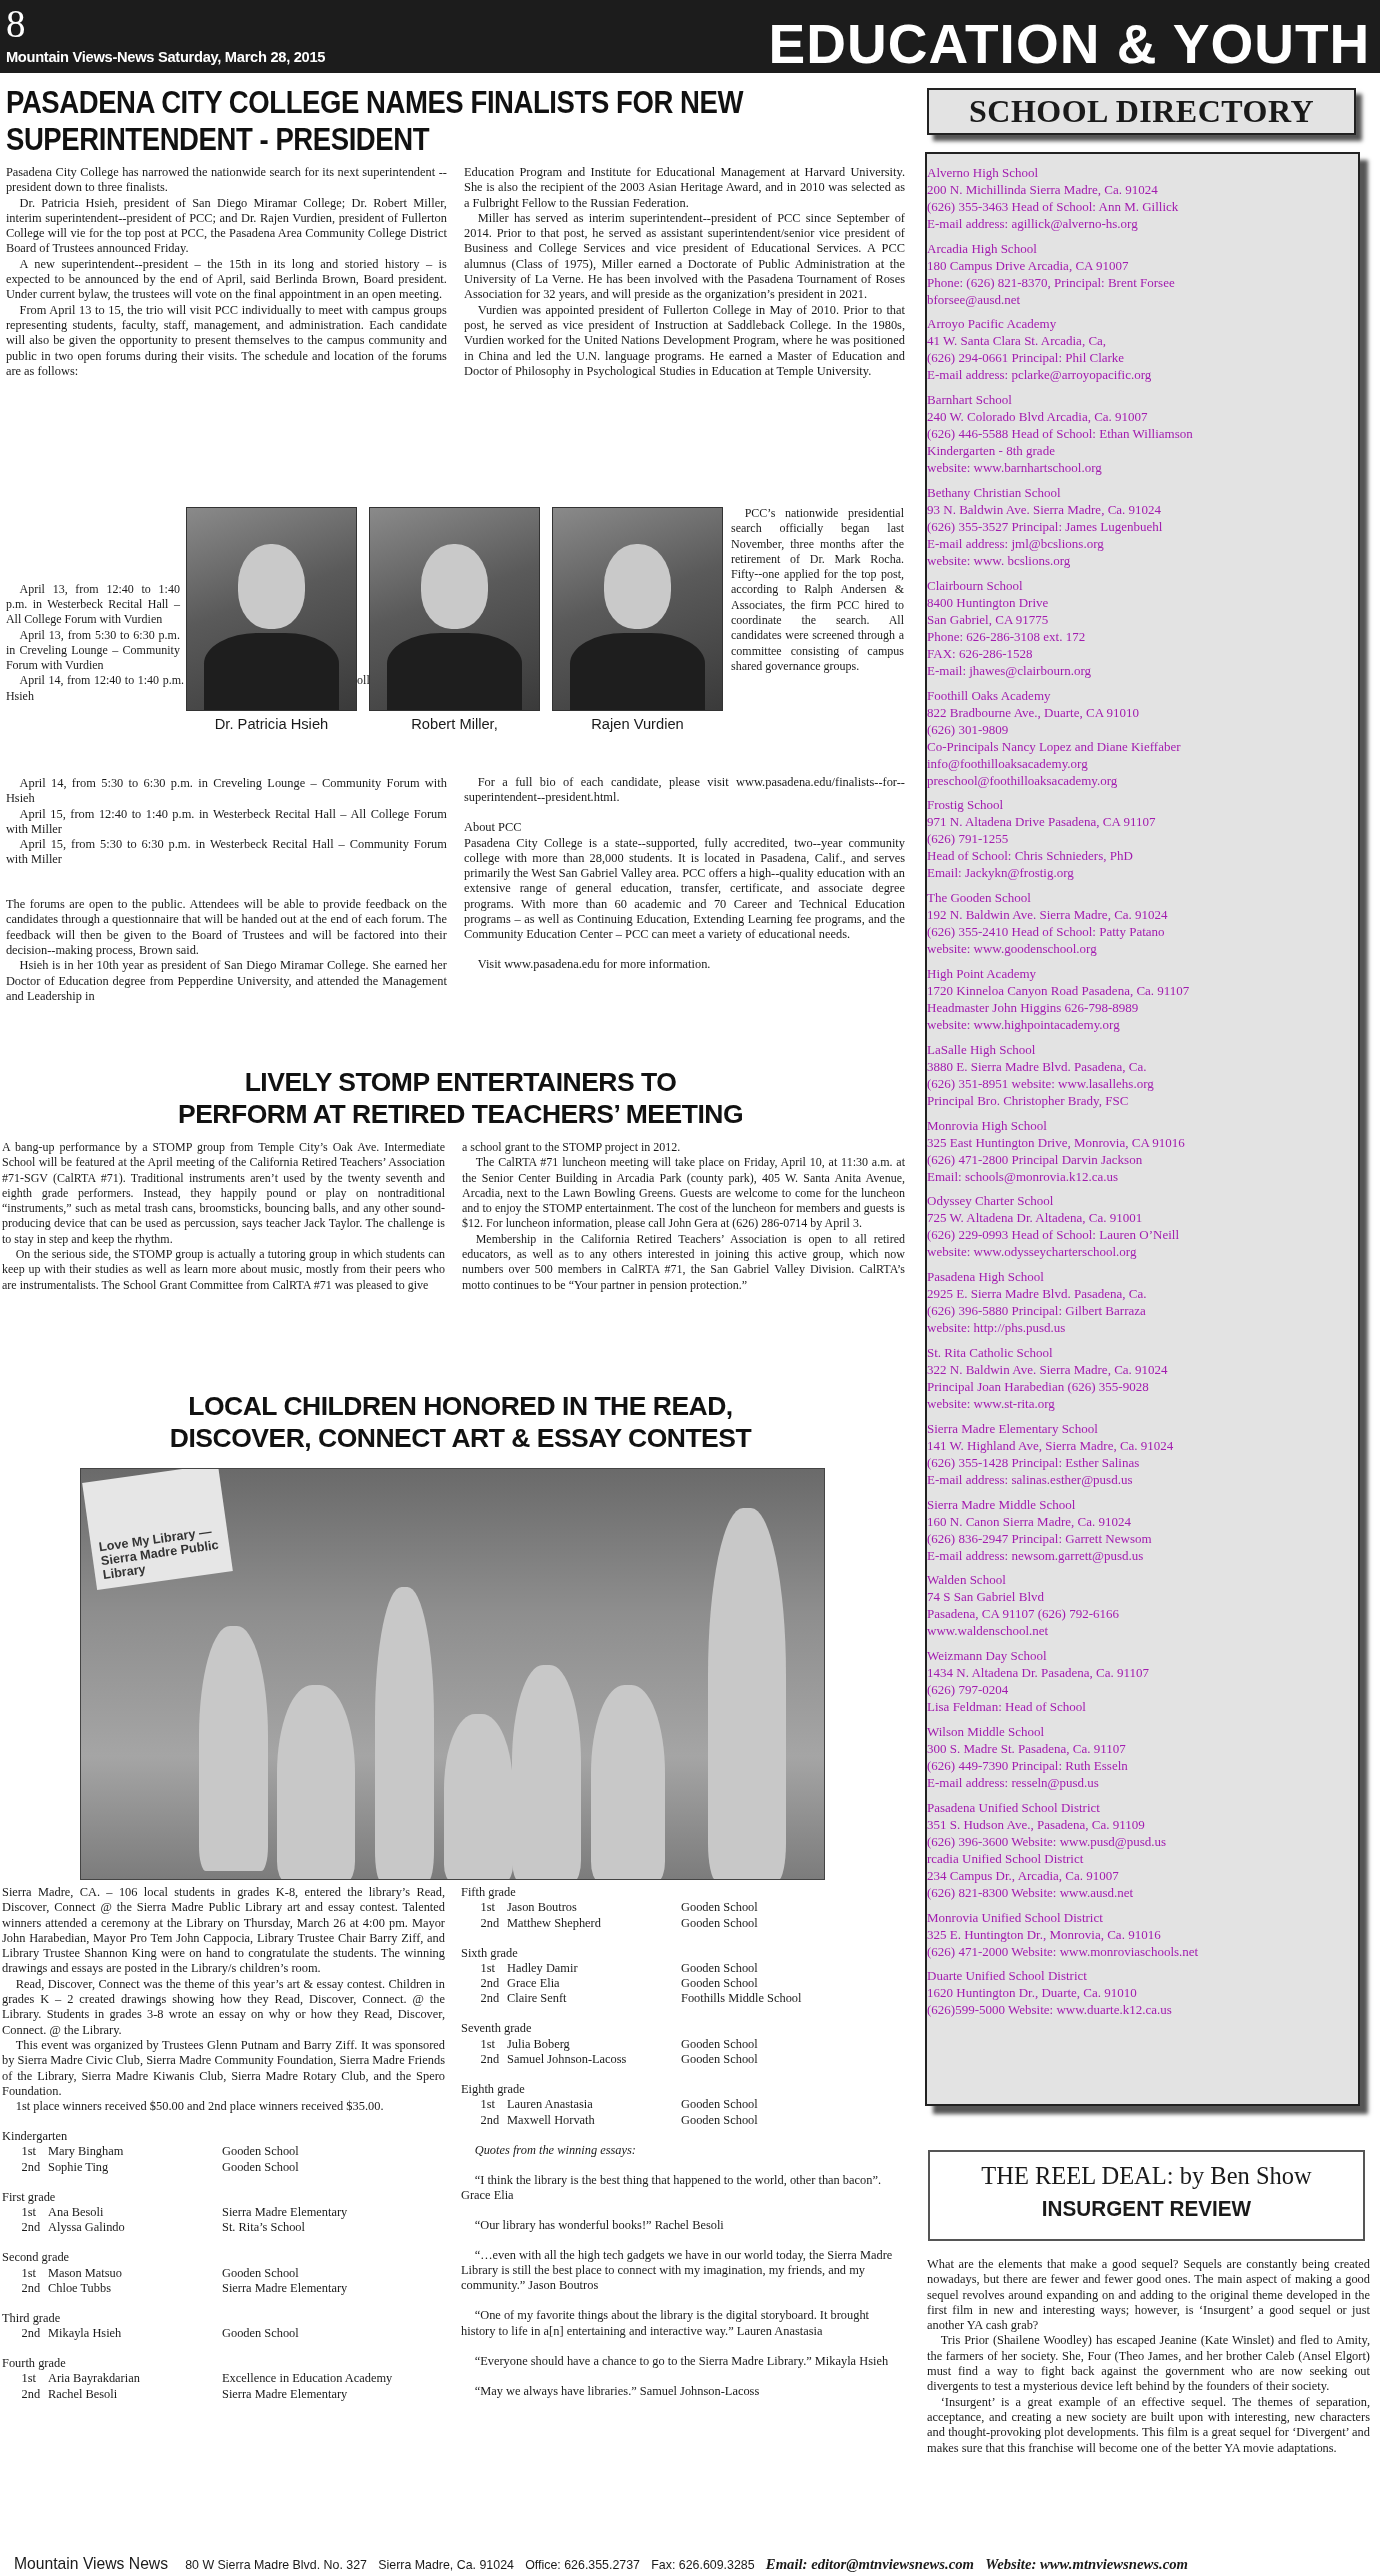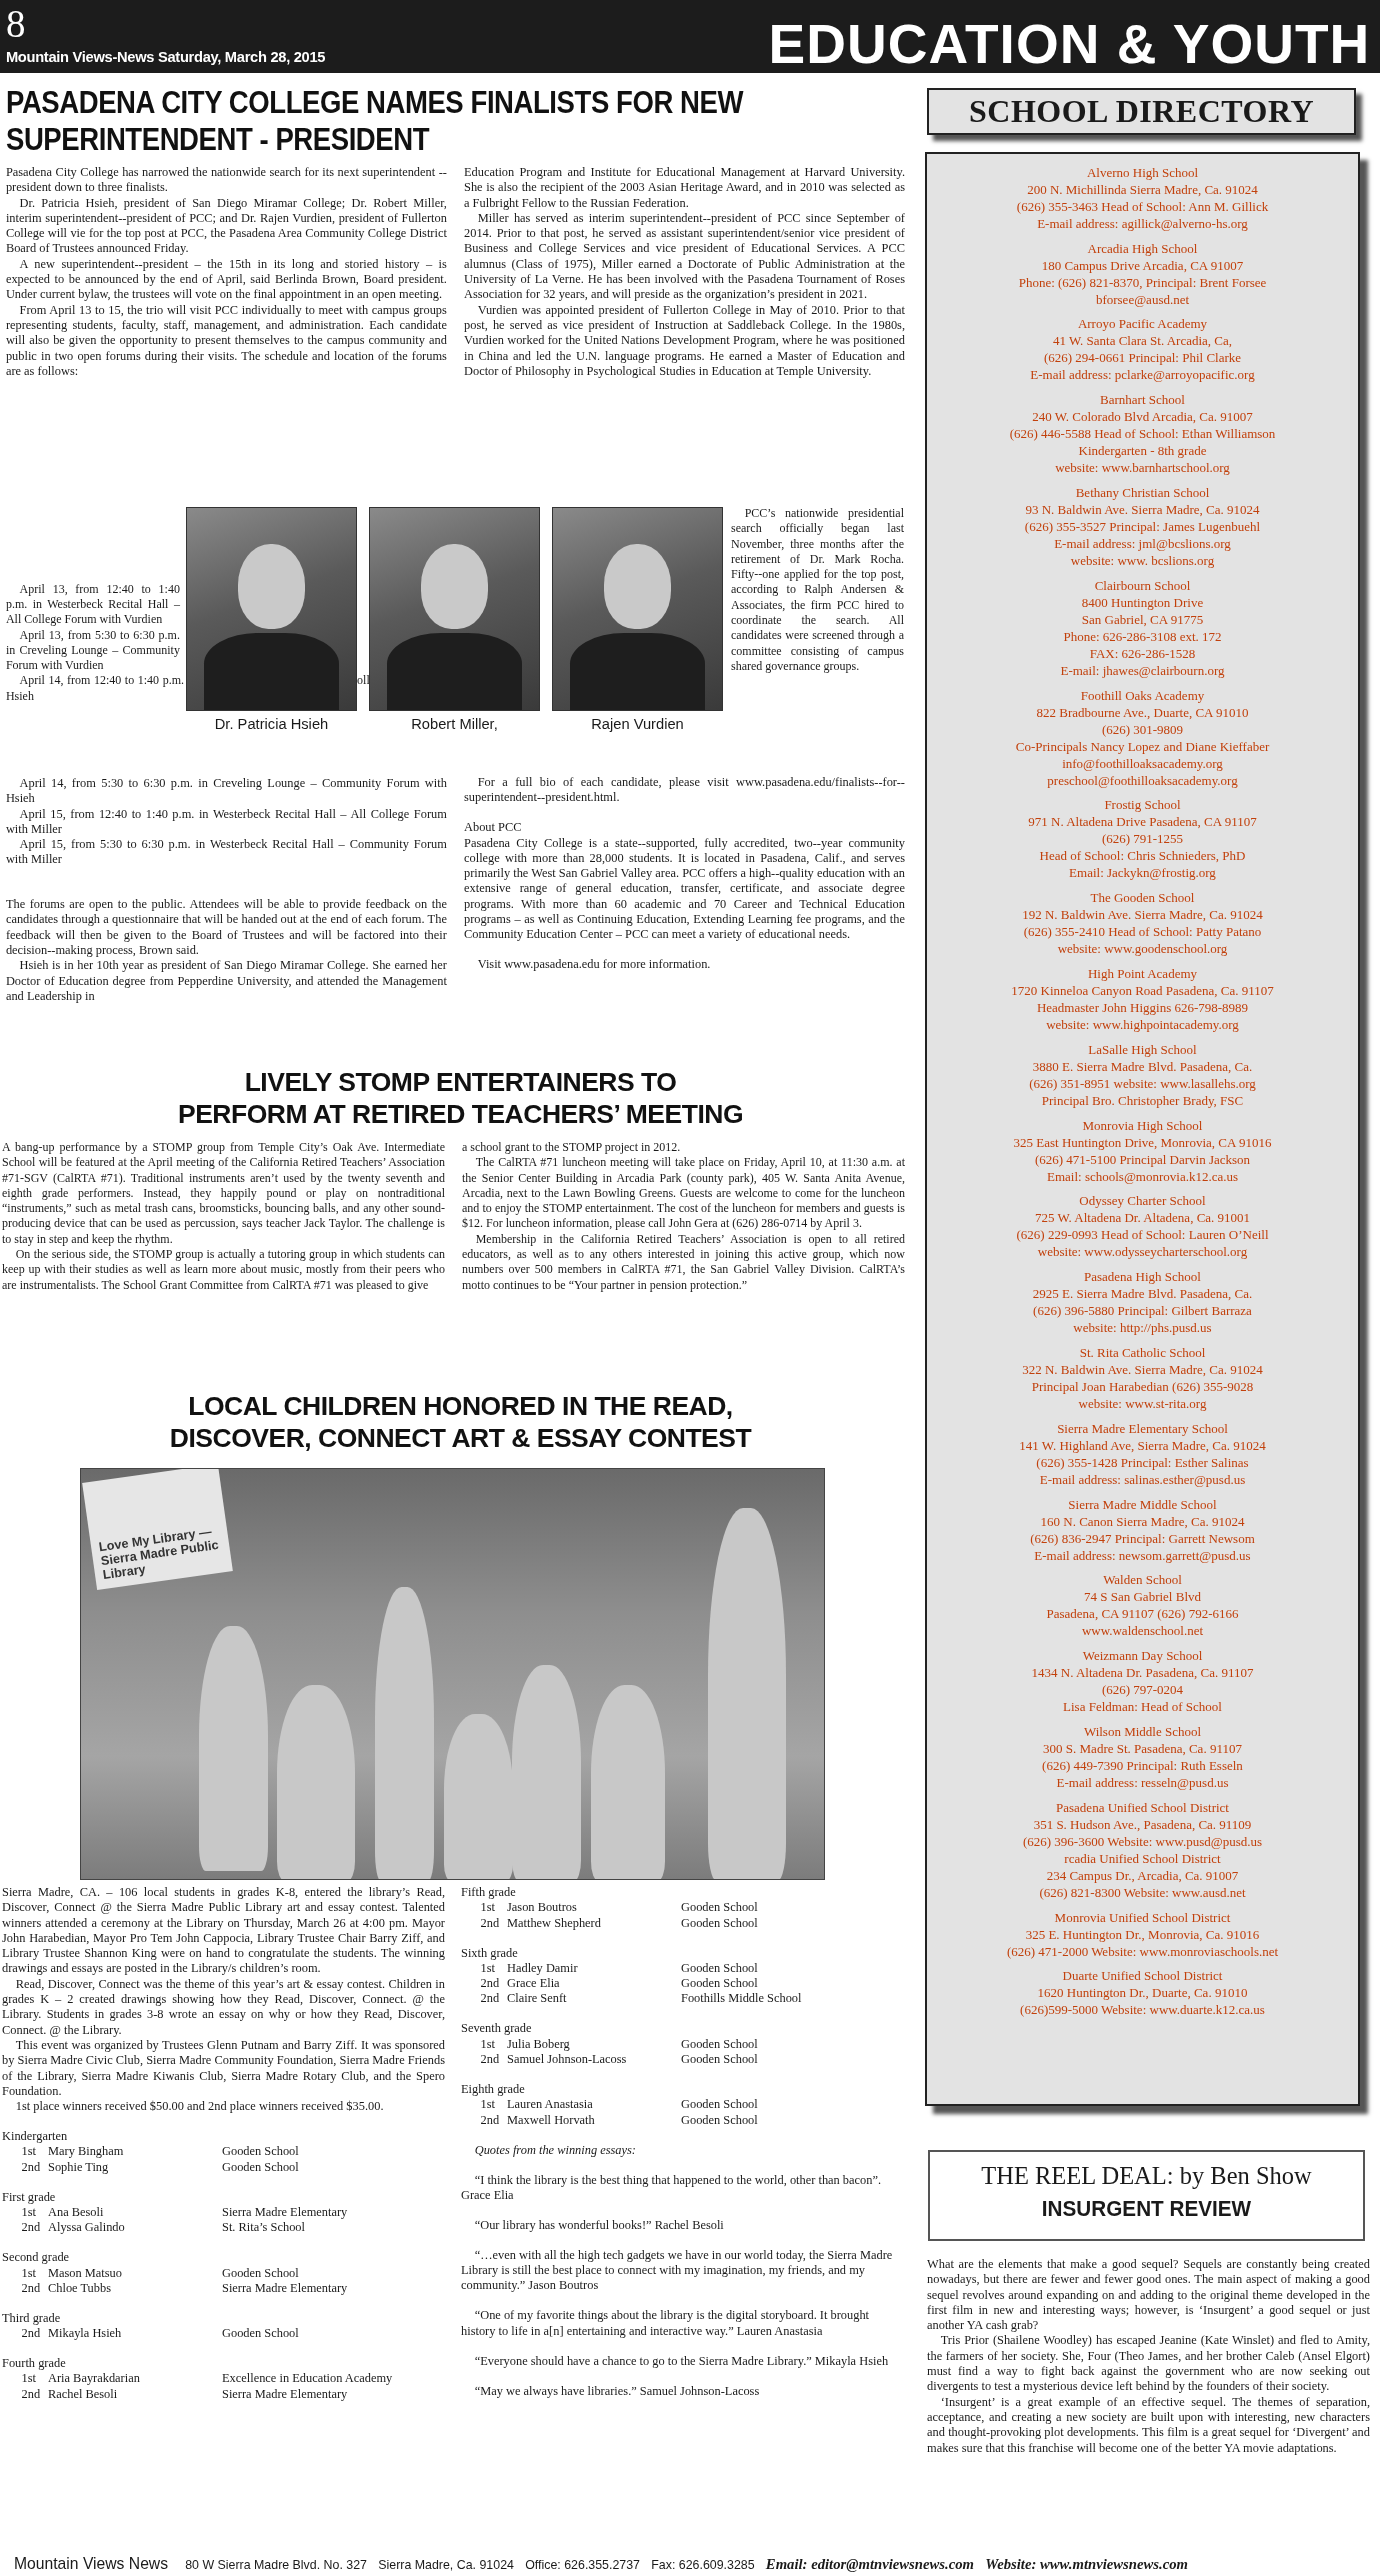--- a/index.html
+++ b/index.html
@@ -25,21 +25,21 @@
   .photo .face { position: absolute; left: 30%; top: 18%; width: 40%; height: 42%; border-radius: 48% 48% 45% 45%; background: #c9c9c9; }
   .photo .body { position: absolute; left: 10%; bottom: 0; width: 80%; height: 38%; border-radius: 40% 40% 0 0; background: #1e1e1e; }
   .caption { position: absolute; font-family: "Liberation Sans", sans-serif; font-size: 14.7px; text-align: center; }
 
   .group-photo { position: absolute; left: 80px; top: 1468px; width: 745px; height: 412px; border: 1px solid #444; background: linear-gradient(180deg,#6a6a6a 0%,#8e8e8e 35%,#a5a5a5 70%,#7c7c7c 100%); overflow: hidden; }
   .group-photo .sign { position: absolute; left: 7.8px; top: 3.9px; width: 137px; height: 108px; background: #e6e6e6; transform: rotate(-8deg); font-family: "Liberation Sans", sans-serif; font-size: 12.7px; color: #333; padding: 59px 7.8px 0 7.8px; font-weight: bold; }
   .group-photo .kid { position: absolute; border-radius: 45% 45% 10% 10%; background: #c8c8c8; }
 
   .directory-title { position: absolute; left: 927px; top: 88px; width: 429px; height: 47px; background: #e3e3e3; border: 2px solid #222; box-shadow: 5.9px 5.9px 3.9px #555; font-family: "Liberation Serif", serif; font-weight: bold; font-size: 32px; text-align: center; line-height: 43px; letter-spacing: 0.5px; }
   .directory { position: absolute; left: 925px; top: 152px; width: 435px; height: 1954px; background: #e3e3e3; border: 2px solid #222; box-shadow: 7.8px 7.8px 3.9px #555; padding-top: 9.8px; }
-  .entry { text-align: center; font-size: 13px; line-height: 17px; margin-bottom: 7.8px; color: #c2410c; }
+  .entry { font-size: 13px; line-height: 17px; margin-bottom: 7.8px; color: #a21caf; }
 
   .reel-box { position: absolute; left: 928px; top: 2150px; width: 437px; height: 91px; border: 2.9px double #555; background: #fff; text-align: center; }
   .reel-box .t1 { font-family: "Liberation Serif", serif; font-size: 24.5px; line-height: 35px; margin-top: 5.9px; }
   .reel-box .t2 { font-family: "Liberation Sans", sans-serif; font-weight: bold; font-size: 22.5px; line-height: 31px; transform: scaleX(0.92); }
 
   .winners .grade { margin-top: 14.7px; }
   .winners .grade:first-child { margin-top: 0; }
   .wrow { display: flex; text-indent: 0; }
   .wrow .pl { width: 46px; padding-left: 19.6px; }
   .wrow .nm { width: 174px; }
@@ -359,21 +359,21 @@
     </div>
     <div class="entry">
       <div>LaSalle High School</div>
       <div>3880 E. Sierra Madre Blvd.  Pasadena, Ca.</div>
       <div>(626) 351-8951  website: www.lasallehs.org</div>
       <div>Principal Bro. Christopher Brady, FSC</div>
     </div>
     <div class="entry">
       <div>Monrovia High School</div>
       <div>325 East Huntington Drive, Monrovia, CA 91016</div>
-      <div>(626) 471-5100  Principal Darvin Jackson</div>
+      <div>(626) 471-2800  Principal Darvin Jackson</div>
       <div>Email: schools@monrovia.k12.ca.us</div>
     </div>
     <div class="entry">
       <div>Odyssey Charter School</div>
       <div>725 W. Altadena Dr.  Altadena, Ca. 91001</div>
       <div>(626) 229-0993 Head of School: Lauren O’Neill</div>
       <div>website: www.odysseycharterschool.org</div>
     </div>
     <div class="entry">
       <div>Pasadena High School</div>

